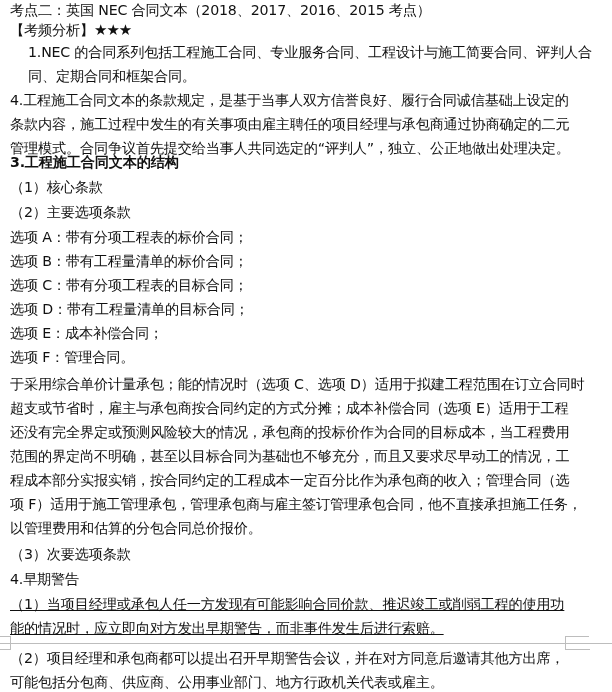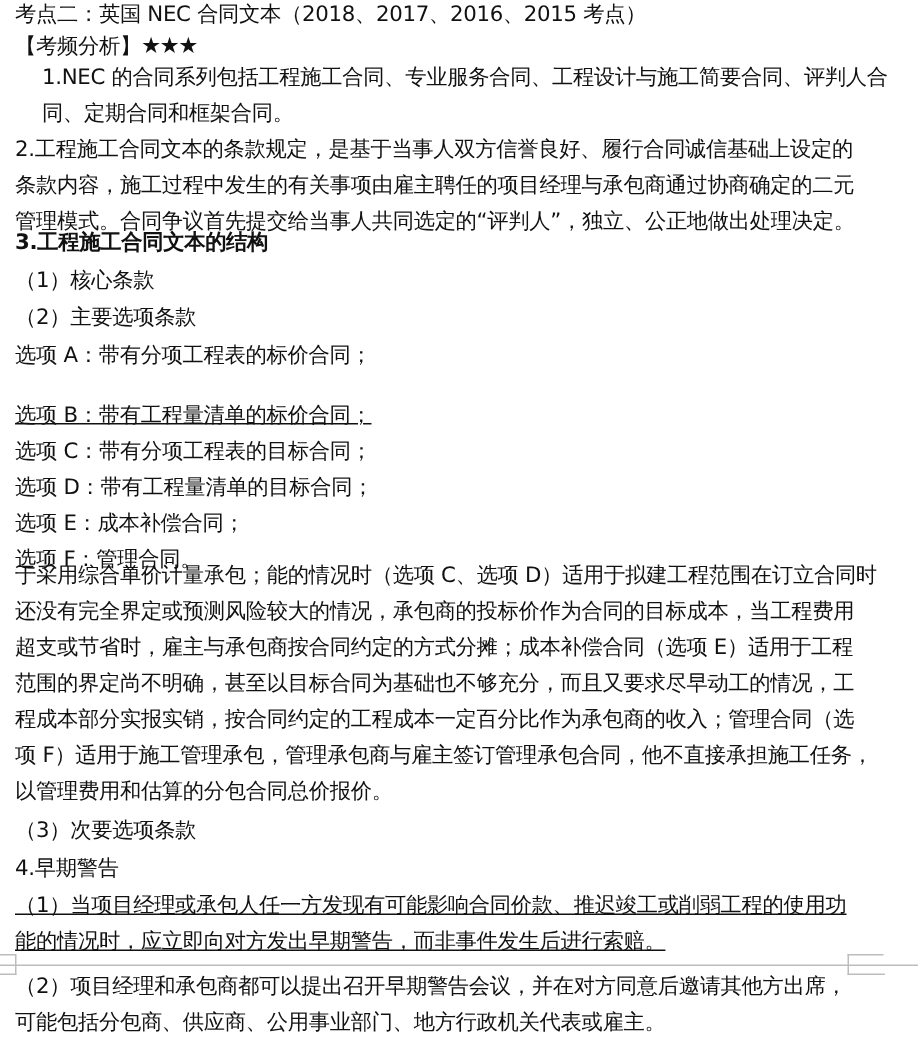--- a/index.html
+++ b/index.html
@@ -96,50 +96,50 @@
       <span>【考频分析】</span><span class="stars">★★★</span>
     </span>
   </div>
 
   <div class="para" style="top:40px;margin-left:18px;">
     <span class="line">1.NEC 的合同系列包括工程施工合同、专业服务合同、工程设计与施工简要合同、评判人合</span>
     <span class="line">同、定期合同和框架合同。</span>
   </div>
 
   <div class="para" style="top:88px;">
-    <span class="line">2.工程施工合同文本的条款规定，是基于当事人双方信誉良好、履行合同诚信基础上设定的</span>
+    <span class="line">4.工程施工合同文本的条款规定，是基于当事人双方信誉良好、履行合同诚信基础上设定的</span>
     <span class="line">条款内容，施工过程中发生的有关事项由雇主聘任的项目经理与承包商通过协商确定的二元</span>
     <span class="line">管理模式。合同争议首先提交给当事人共同选定的“评判人”，独立、公正地做出处理决定。</span>
   </div>
 
   <div class="para" style="top:150px;font-weight:bold;">
     <span class="line">3.工程施工合同文本的结构</span>
   </div>
 
   <div class="para" style="top:175px;">
     <span class="line">（1）核心条款</span>
   </div>
 
   <div class="para" style="top:200px;">
     <span class="line">（2）主要选项条款</span>
   </div>
 
   <div class="para" style="top:225px;">
     <span class="line">选项 A：带有分项工程表的标价合同；</span>
-    <span class="line" style="margin-top:16px;text-decoration:underline;">选项 B：带有工程量清单的标价合同；</span>
+    <span class="line" style="margin-top:0px;">选项 B：带有工程量清单的标价合同；</span>
     <span class="line">选项 C：带有分项工程表的目标合同；</span>
     <span class="line">选项 D：带有工程量清单的目标合同；</span>
     <span class="line">选项 E：成本补偿合同；</span>
     <span class="line">选项 F：管理合同。</span>
   </div>
 
   <div class="para" style="top:372px;">
     <span class="line">于采用综合单价计量承包；能的情况时（选项 C、选项 D）适用于拟建工程范围在订立合同时</span>
+    <span class="line">超支或节省时，雇主与承包商按合同约定的方式分摊；成本补偿合同（选项 E）适用于工程</span>
     <span class="line">还没有完全界定或预测风险较大的情况，承包商的投标价作为合同的目标成本，当工程费用</span>
-    <span class="line">超支或节省时，雇主与承包商按合同约定的方式分摊；成本补偿合同（选项 E）适用于工程</span>
     <span class="line">范围的界定尚不明确，甚至以目标合同为基础也不够充分，而且又要求尽早动工的情况，工</span>
     <span class="line">程成本部分实报实销，按合同约定的工程成本一定百分比作为承包商的收入；管理合同（选</span>
     <span class="line">项 F）适用于施工管理承包，管理承包商与雇主签订管理承包合同，他不直接承担施工任务，</span>
     <span class="line">以管理费用和估算的分包合同总价报价。</span>
   </div>
 
   <div class="para" style="top:542px;">
     <span class="line">（3）次要选项条款</span>
   </div>
 

